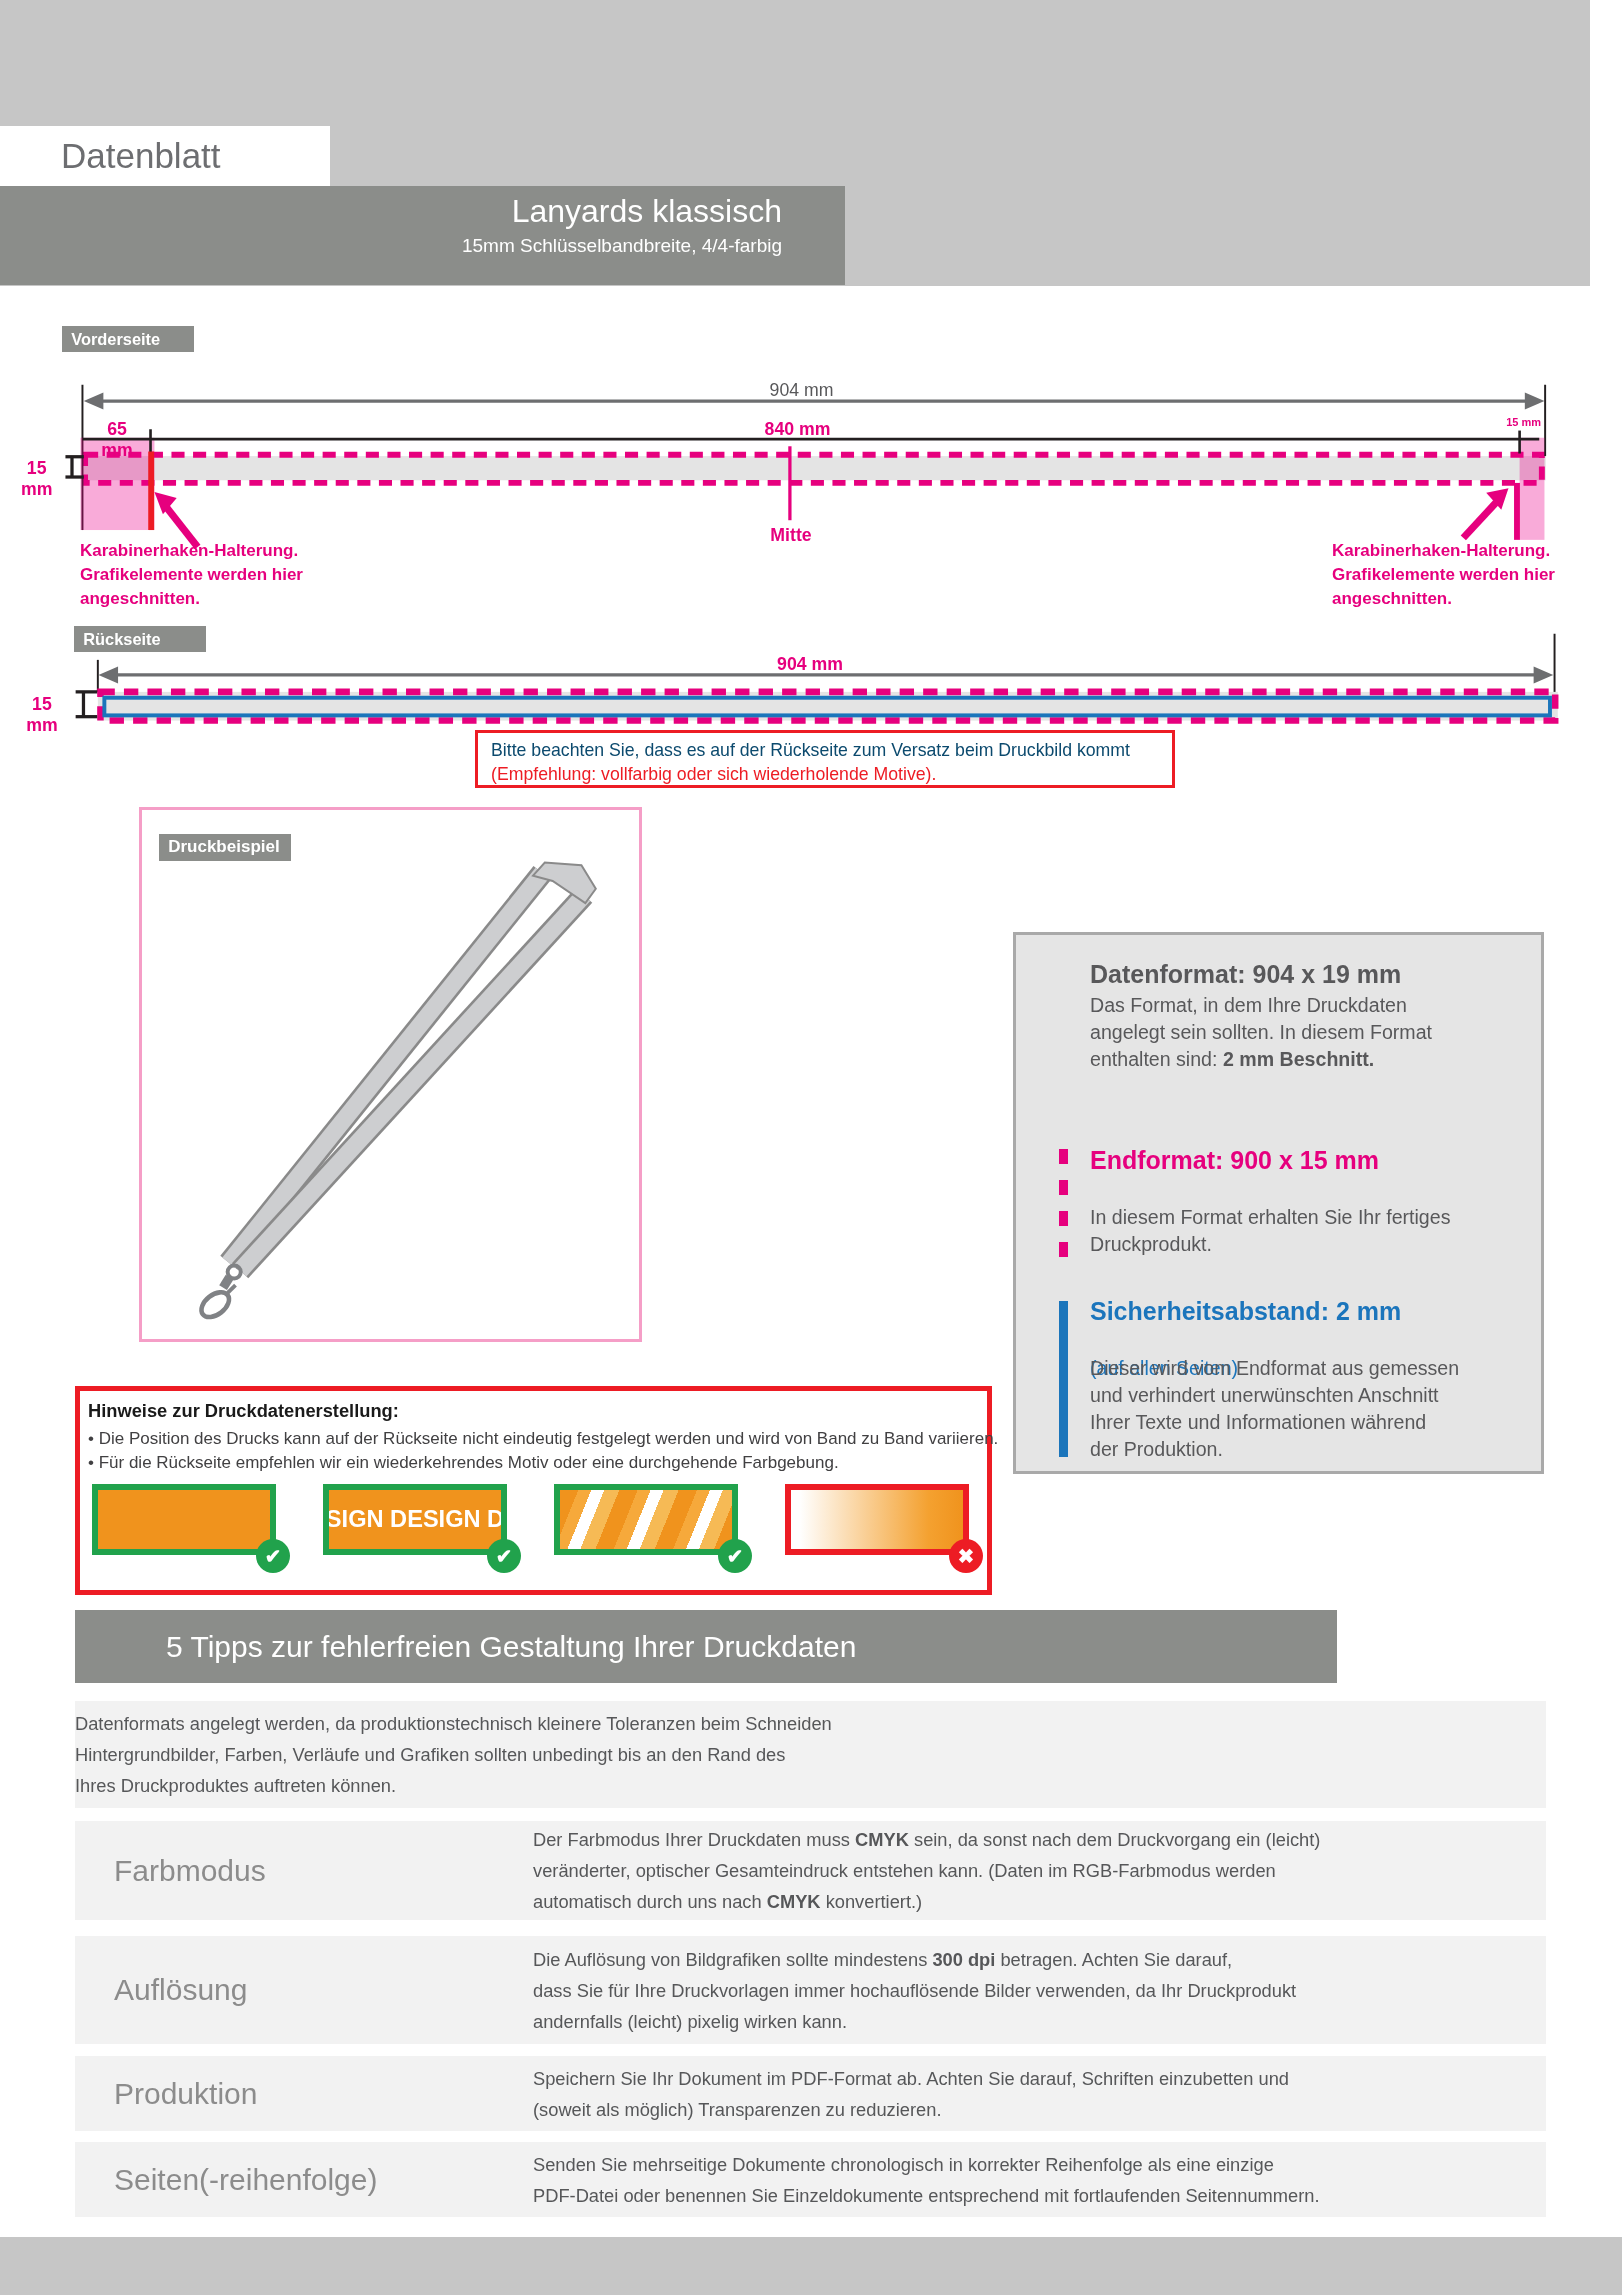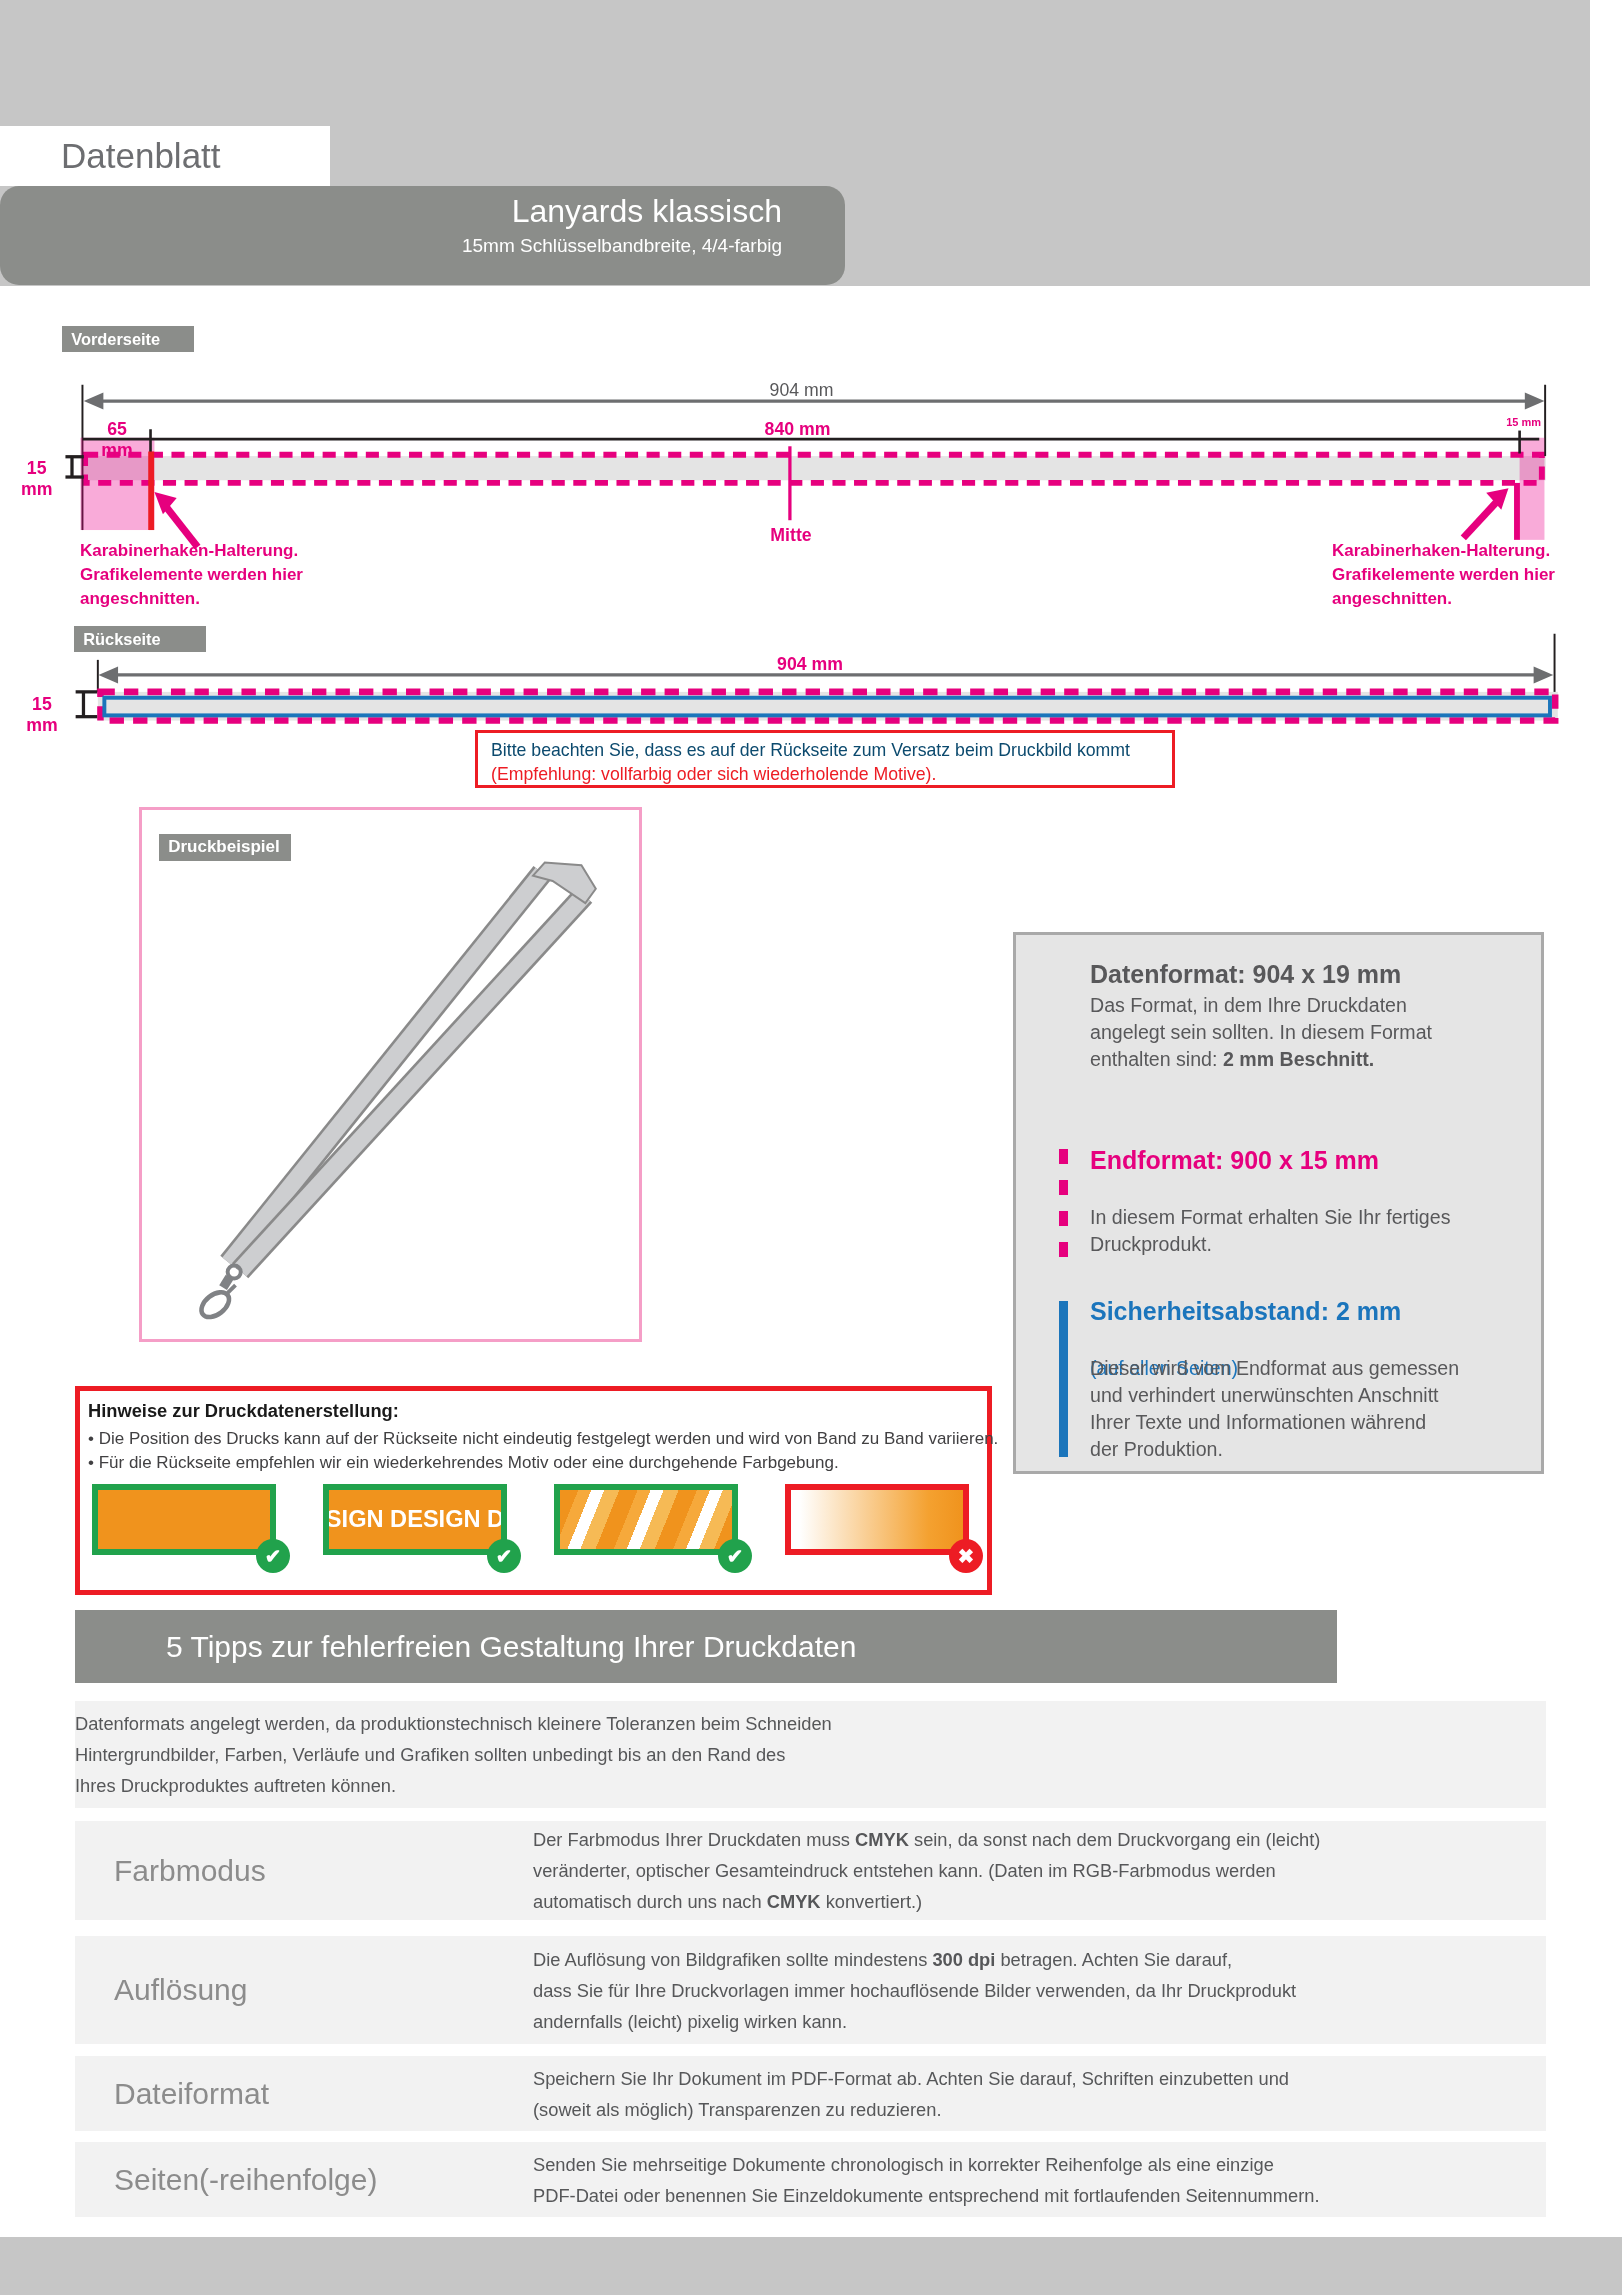--- a/index.html
+++ b/index.html
@@ -23,21 +23,21 @@
 </style>
 </head>
 <body>
 
 <div class="page">
 
   <div class="abs" style="left:0;top:0;width:1590px;height:286px;background:#c6c6c6;"></div>
   <div class="abs" style="left:0;top:126px;width:330px;height:60px;background:#ffffff;display:flex;align-items:center;">
     <span style="margin-left:61px;font-size:35px;font-weight:300;color:#6d6e71;">Datenblatt</span>
   </div>
-  <div class="abs" style="left:0;top:186px;width:845px;height:99px;background:#8b8d8a;text-align:right;border-radius:19px;">
+  <div class="abs" style="left:0;top:186px;width:845px;height:99px;background:#8b8d8a;text-align:right;">
     <div style="margin:6.5px 63px 0 0;font-size:32px;font-weight:300;color:#ffffff;">Lanyards klassisch</div>
     <div style="margin:5.2px 63px 0 0;font-size:19px;font-weight:300;color:#ffffff;">15mm Schlüsselbandbreite, 4/4-farbig</div>
   </div>
 
   <div class="abs seclabel" style="left:62px;top:326px;width:132px;height:26px;text-align:center;">
     <span>Vorderseite</span>
   </div>
 
   <svg class="abs" style="left:0;top:363px;" width="1623" height="249" viewBox="0 555 2480 380">
 
@@ -226,21 +226,21 @@
   <div class="abs tiprow" style="left:75px;top:1936px;width:1471px;height:108px;">
     <div class="rowlabel">Auflösung</div>
     <div class="rowbody">
       <div><span>Die Auflösung von Bildgrafiken sollte mindestens </span><span class="b">300 dpi</span><span> betragen. Achten Sie darauf,</span></div>
       <div>dass Sie für Ihre Druckvorlagen immer hochauflösende Bilder verwenden, da Ihr Druckprodukt</div>
       <div>andernfalls (leicht) pixelig wirken kann.</div>
     </div>
   </div>
 
   <div class="abs tiprow" style="left:75px;top:2056px;width:1471px;height:75px;">
-    <div class="rowlabel">Dateiformat</div>
+    <div class="rowlabel">Produktion</div>
     <div class="rowbody">
       <div>Speichern Sie Ihr Dokument im PDF-Format ab. Achten Sie darauf, Schriften einzubetten und</div>
       <div>(soweit als möglich) Transparenzen zu reduzieren.</div>
     </div>
   </div>
 
   <div class="abs tiprow" style="left:75px;top:2142px;width:1471px;height:75px;">
     <div class="rowlabel">Seiten(-reihenfolge)</div>
     <div class="rowbody">
       <div>Senden Sie mehrseitige Dokumente chronologisch in korrekter Reihenfolge als eine einzige</div>

